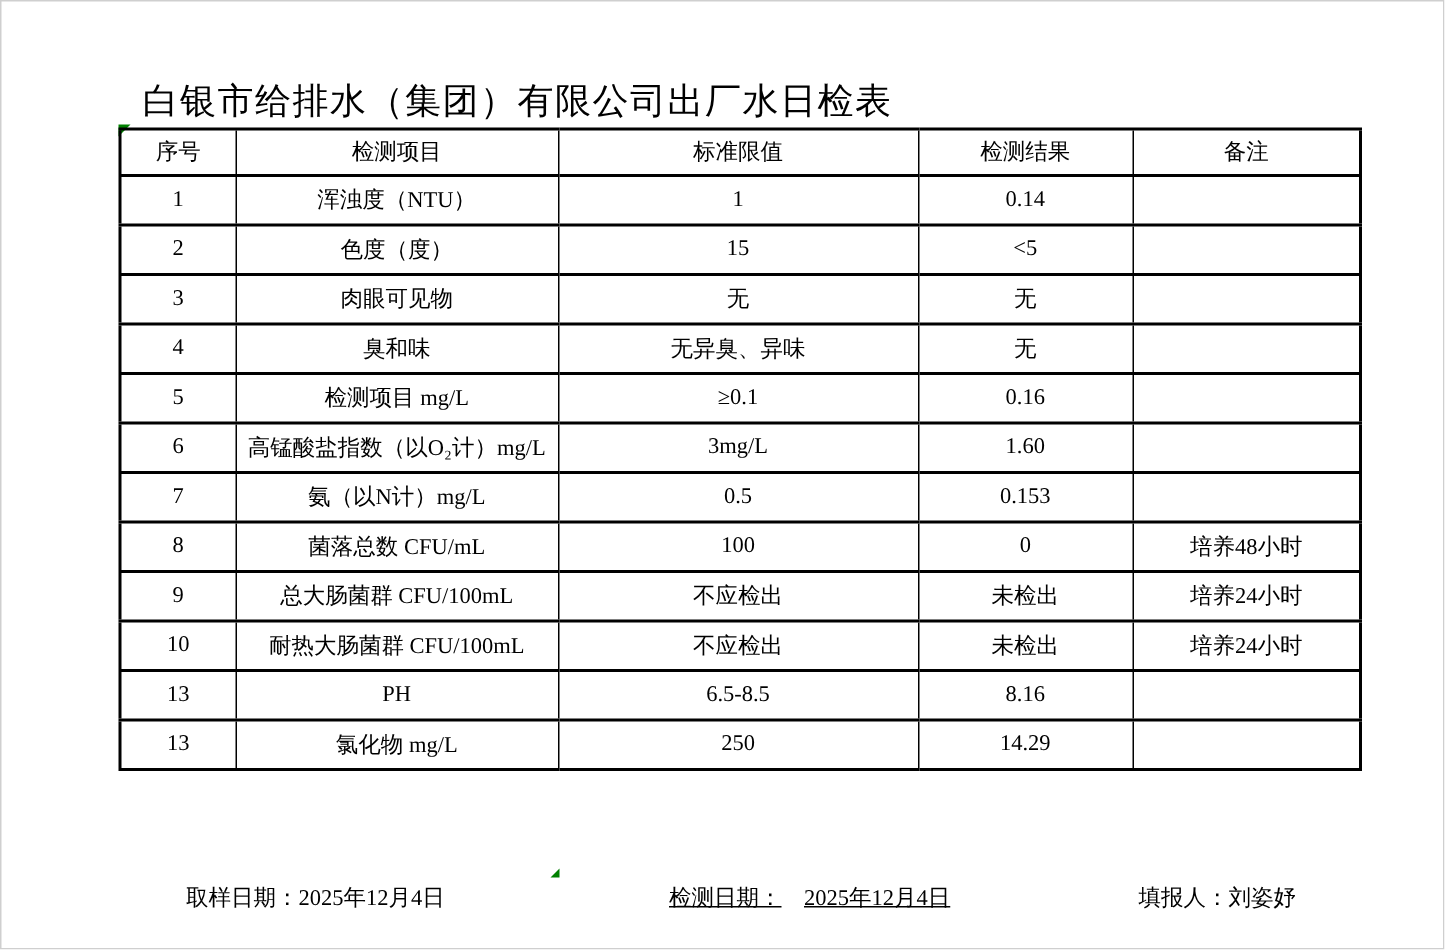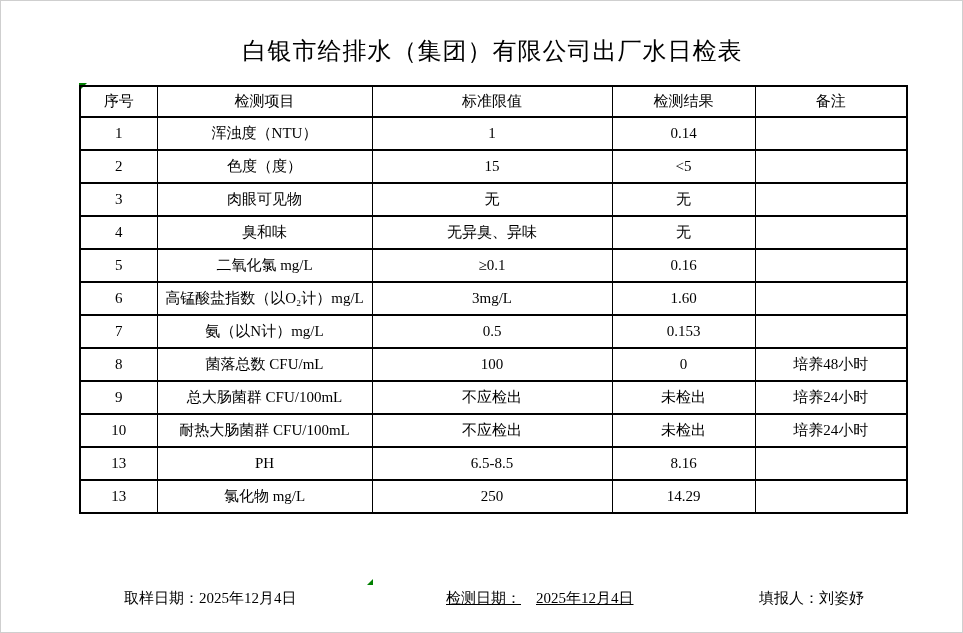--- a/index.html
+++ b/index.html
@@ -12,22 +12,21 @@
     box-sizing: border-box;
     font-family: "Liberation Serif", "DejaVu Serif", serif;
     color: #000000;
     overflow: hidden;
   }
   .title {
     position: absolute;
     top: 34px;
     left: 78px;
     width: 827px;
-    margin: 0;
-    text-align: center;
+    margin: 16px;
     font-size: 24px;
     font-weight: normal;
     letter-spacing: 1px;
     white-space: nowrap;
   }
   table.inspection {
     position: absolute;
     left: 78px;
     top: 84px;
     width: 827px;
@@ -124,21 +123,21 @@
         </tr>
         <tr>
           <td>4</td>
           <td>臭和味</td>
           <td>无异臭、异味</td>
           <td>无</td>
           <td></td>
         </tr>
         <tr>
           <td>5</td>
-          <td>二氧化氯 mg/L</td>
+          <td>检测项目 mg/L</td>
           <td>≥0.1</td>
           <td>0.16</td>
           <td></td>
         </tr>
         <tr>
           <td>6</td>
           <td>高锰酸盐指数（以O₂计）mg/L</td>
           <td>3mg/L</td>
           <td>1.60</td>
           <td></td>

